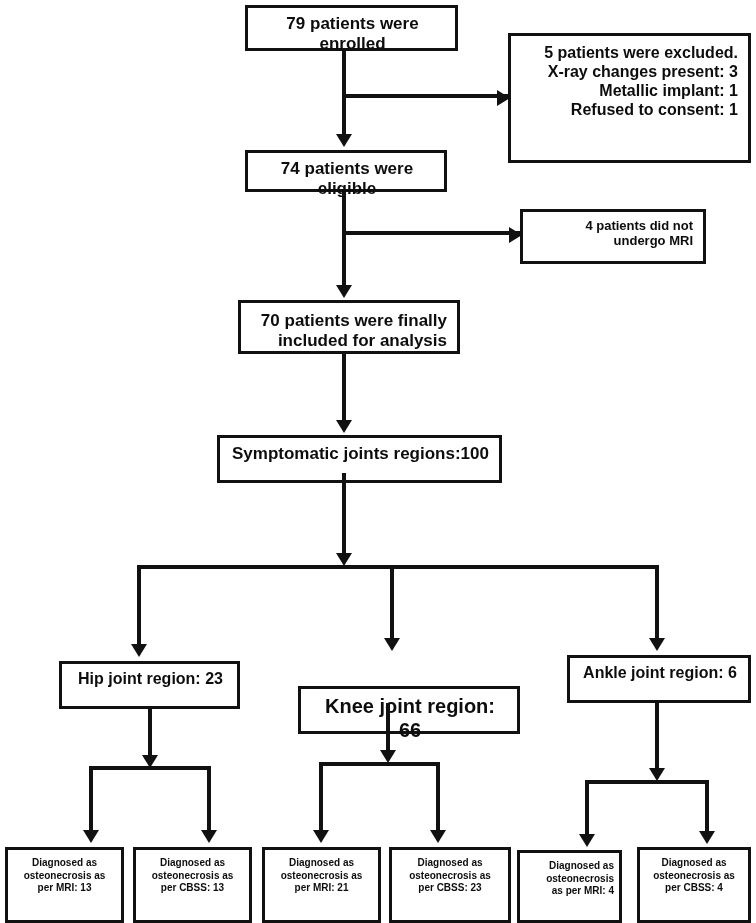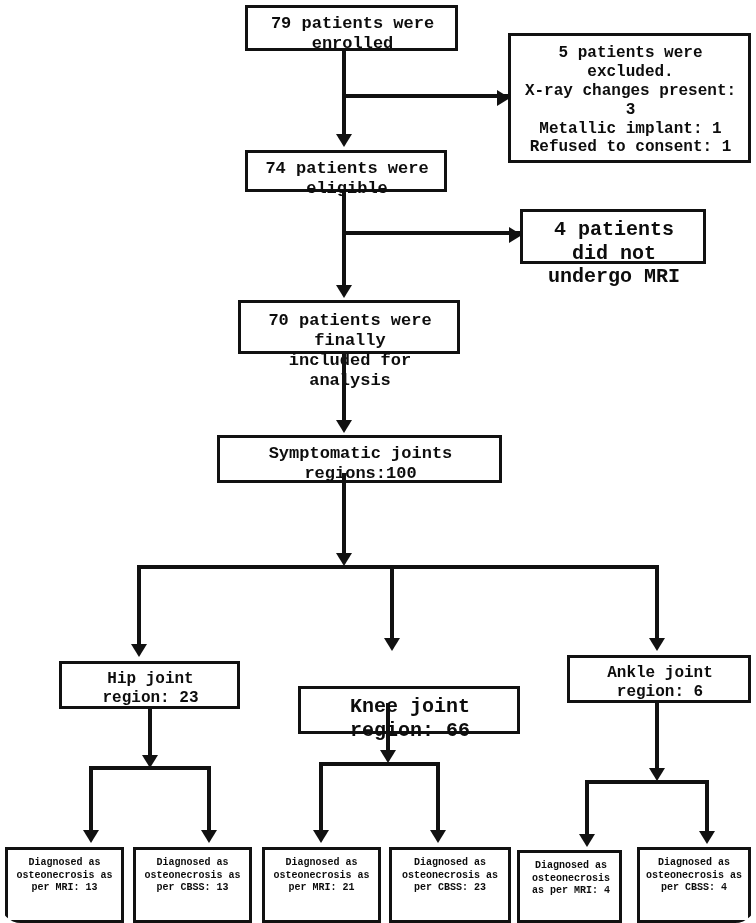--- a/index.html
+++ b/index.html
@@ -5,46 +5,45 @@
   html, body {
     margin: 0;
     padding: 0;
     background: #ffffff;
   }
   #flowchart {
     position: relative;
     width: 756px;
     height: 923px;
     background: #ffffff;
-    font-family: Liberation Mono, monospace;
+    font-family: Liberation Sans, sans-serif;
     overflow: hidden;
-    border-radius: 21px;
   }
   .node {
     position: absolute;
     box-sizing: border-box;
     background: #ffffff;
     border: 3px solid #111111;
     color: #0d0d0d;
     font-weight: bold;
     line-height: 1.18;
     padding: 6px 10px 6px 12px;
     white-space: pre-line;
   }
   .node.center {
     text-align: center;
   }
   .node.left {
-    text-align: center;
+    text-align: right;
   }
   
   #n-enrolled   { left: 245px; top: 5px;   width: 213px; height: 46px;  font-size: 17px; }
   #n-excluded   { left: 508px; top: 33px;  width: 243px; height: 130px; font-size: 16px; padding-top: 8px; }
   #n-eligible   { left: 245px; top: 150px; width: 202px; height: 42px;  font-size: 17px; }
-  #n-nomri      { left: 520px; top: 209px; width: 186px; height: 55px;  font-size: 20px; }
+  #n-nomri      { left: 520px; top: 209px; width: 186px; height: 55px;  font-size: 13px; }
   #n-included   { left: 238px; top: 300px; width: 222px; height: 54px;  font-size: 17px; padding-top: 8px; }
   #n-symptom    { left: 217px; top: 435px; width: 285px; height: 48px;  font-size: 17px; }
   #n-hip        { left: 59px;  top: 661px; width: 181px; height: 48px;  font-size: 16px; }
   #n-knee       { left: 298px; top: 686px; width: 222px; height: 48px;  font-size: 20px; }
   #n-ankle      { left: 567px; top: 655px; width: 184px; height: 48px;  font-size: 16px; }
 
   .leaf {
     font-size: 10px;
     line-height: 1.26;
     padding: 7px 5px 5px 5px;

